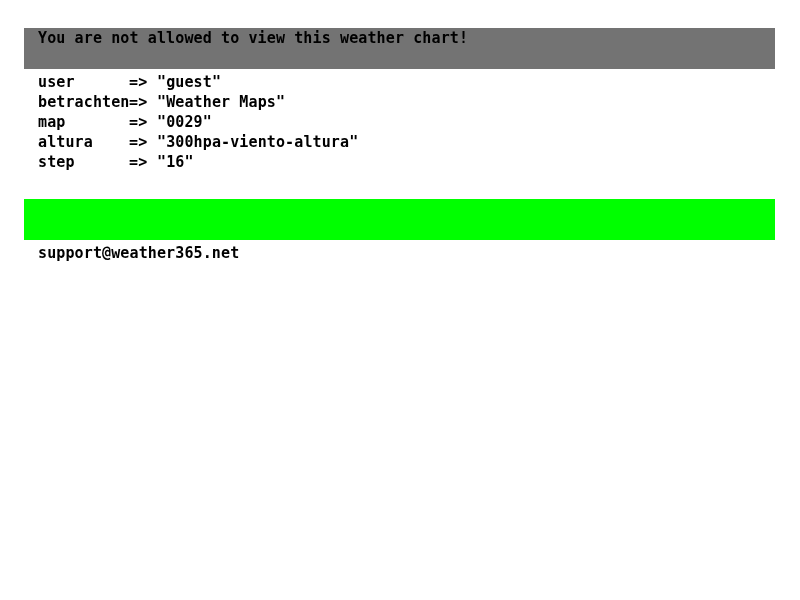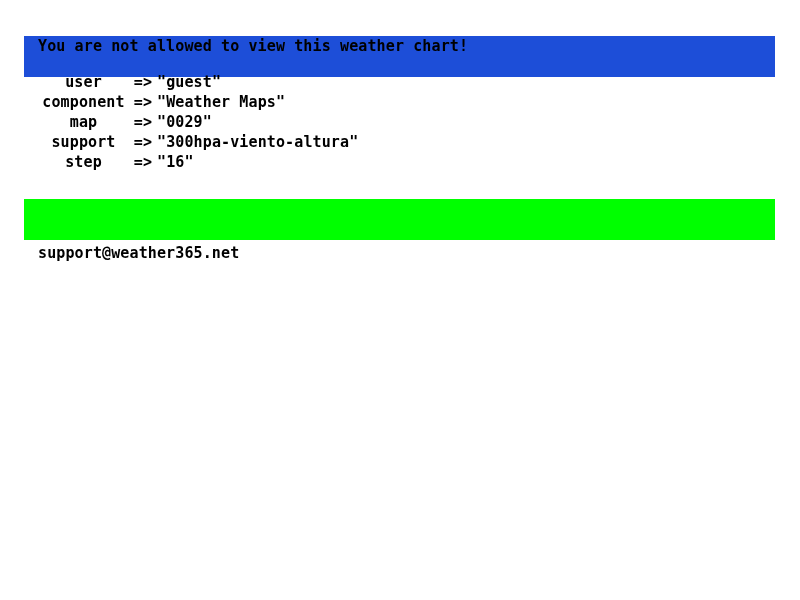--- a/index.html
+++ b/index.html
@@ -20,36 +20,35 @@
     color: #000000;
   }
   .banner {
     position: absolute;
     left: 24px;
     width: 751px;
     height: 41px;
     padding: 1px 0 0 14px;
     box-sizing: border-box;
   }
-  .banner-red   { top: 36px;  background: #1d4ed8; }
+  .banner-red   { top: 28px;  background: #737373; }
   .banner-green { top: 199px; background: #00ff00; }
   .banner-line {
     line-height: 19px;
     white-space: pre;
   }
   .params {
     position: absolute;
     left: 38px;
     top: 72px;
   }
   .param-row {
     display: flex;
     line-height: 20px;
     white-space: pre;
-    text-align: center;
   }
   .param-key   { width: 91px; }
   .param-arrow { width: 28px; }
   .footer {
     position: absolute;
     left: 38px;
     top: 243px;
     width: 737px;
     display: flex;
     justify-content: space-between;
@@ -66,31 +65,31 @@
     <div class="banner-line">You are not allowed to view this weather chart!</div>
   </div>
 
   <div class="params">
     <div class="param-row">
       <span class="param-key">user</span>
       <span class="param-arrow">=&gt;</span>
       <span class="param-value">"guest"</span>
     </div>
     <div class="param-row">
-      <span class="param-key">component</span>
+      <span class="param-key">betrachten</span>
       <span class="param-arrow">=&gt;</span>
       <span class="param-value">"Weather Maps"</span>
     </div>
     <div class="param-row">
       <span class="param-key">map</span>
       <span class="param-arrow">=&gt;</span>
       <span class="param-value">"0029"</span>
     </div>
     <div class="param-row">
-      <span class="param-key">support</span>
+      <span class="param-key">altura</span>
       <span class="param-arrow">=&gt;</span>
       <span class="param-value">"300hpa-viento-altura"</span>
     </div>
     <div class="param-row">
       <span class="param-key">step</span>
       <span class="param-arrow">=&gt;</span>
       <span class="param-value">"16"</span>
     </div>
   </div>
 

